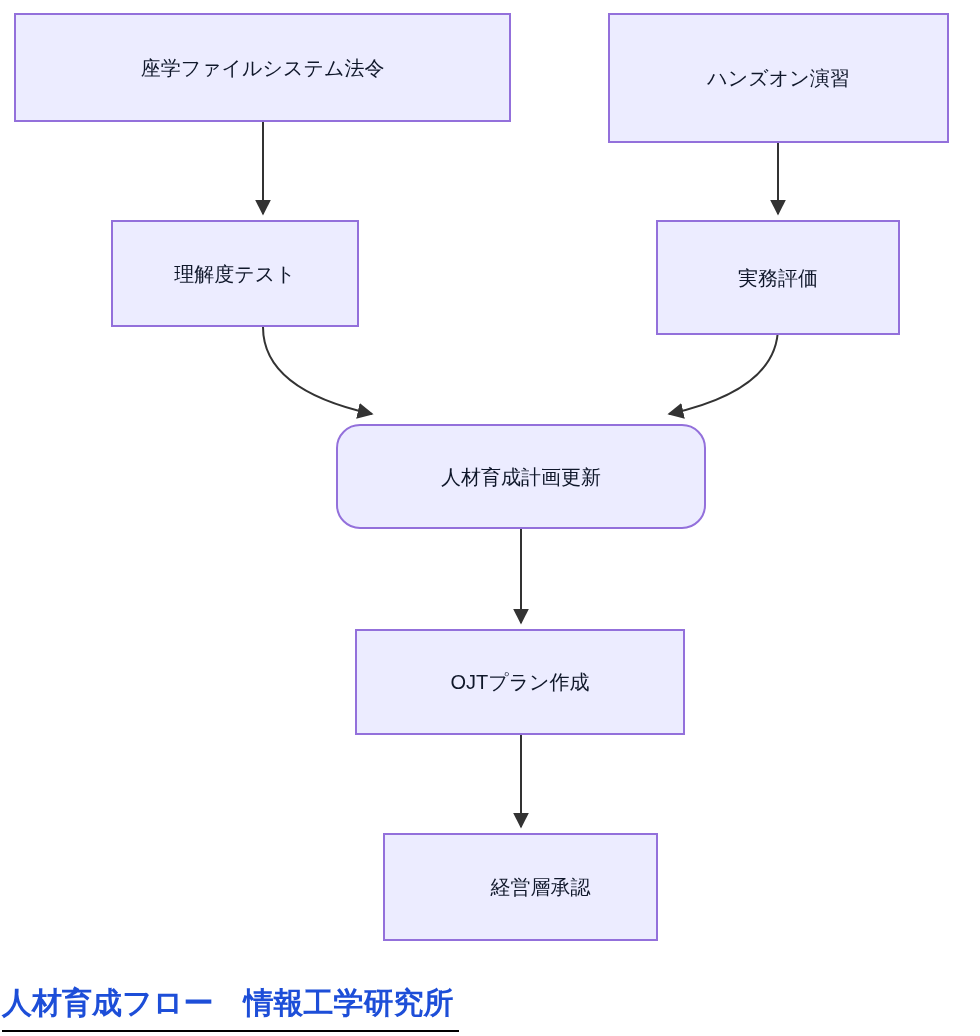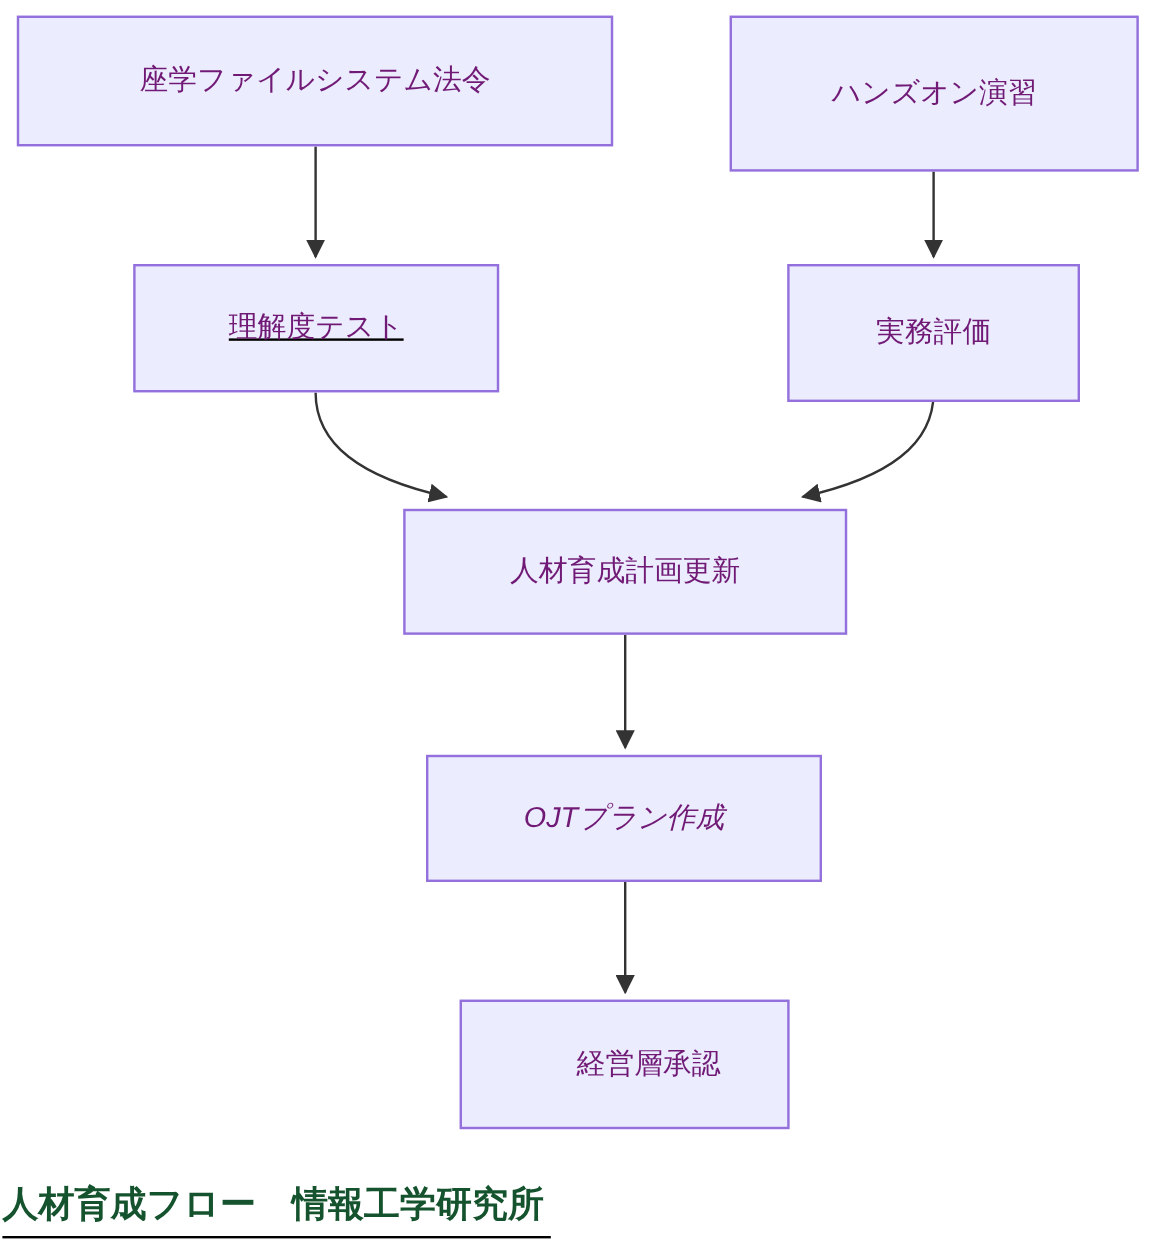--- a/index.html
+++ b/index.html
@@ -26,41 +26,41 @@
     position: absolute;
     box-sizing: border-box;
     background: #ECECFF;
     border: 2px solid #9370DB;
     display: flex;
     align-items: center;
     justify-content: center;
     text-align: center;
   }
   .node .label {
-    font-size: 24px;
-    color: #701a75;
+    font-size: 20px;
+    color: #0f172a;
     line-height: 1.2;
     white-space: nowrap;
   }
   
   .node-seminar  { left: 14px;  top: 13px;  width: 497px; height: 109px; }
   .node-handson  { left: 608px; top: 13px;  width: 341px; height: 130px; }
-  .node-test     { left: 111px; top: 220px; width: 305px; height: 107px; text-decoration: underline; }
+  .node-test     { left: 111px; top: 220px; width: 248px; height: 107px; }
   .node-eval     { left: 656px; top: 220px; width: 244px; height: 115px; }
-  .node-plan     { left: 336px; top: 424px; width: 370px; height: 105px; }
-  .node-ojt      { left: 355px; top: 629px; width: 330px; height: 106px; font-style: italic; }
+  .node-plan     { left: 336px; top: 424px; width: 370px; height: 105px; border-radius: 24px; }
+  .node-ojt      { left: 355px; top: 629px; width: 330px; height: 106px; }
   .node-approval { left: 383px; top: 833px; width: 275px; height: 108px; padding-left: 40px; }
 
   .caption {
     position: absolute;
     left: 2px;
     top: 983px;
     font-size: 30px;
     font-weight: bold;
-    color: #14532d;
+    color: #1d4ed8;
     border-bottom: 2px solid #000000;
     padding: 0 6px 6px 0;
     white-space: nowrap;
   }
 </style>
 </head>
 <body>
 
 <div id="stage">
 

